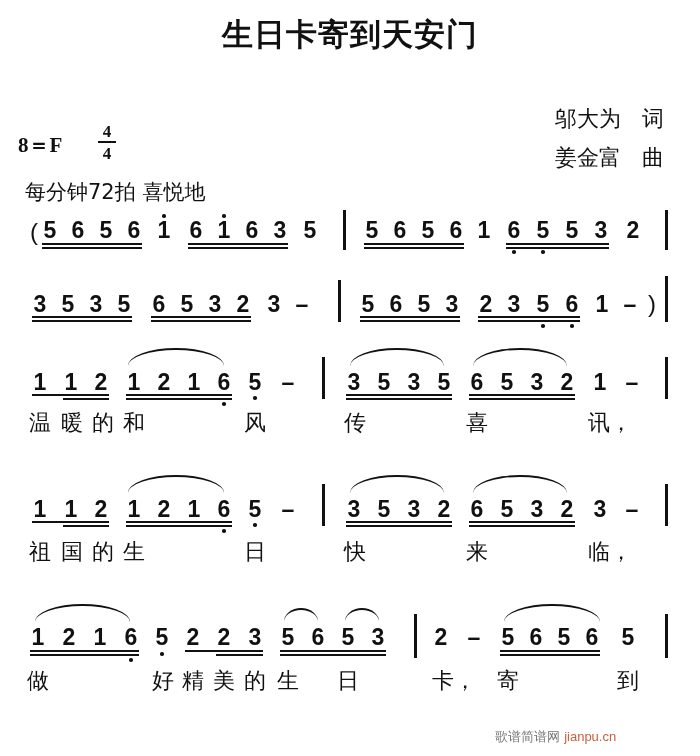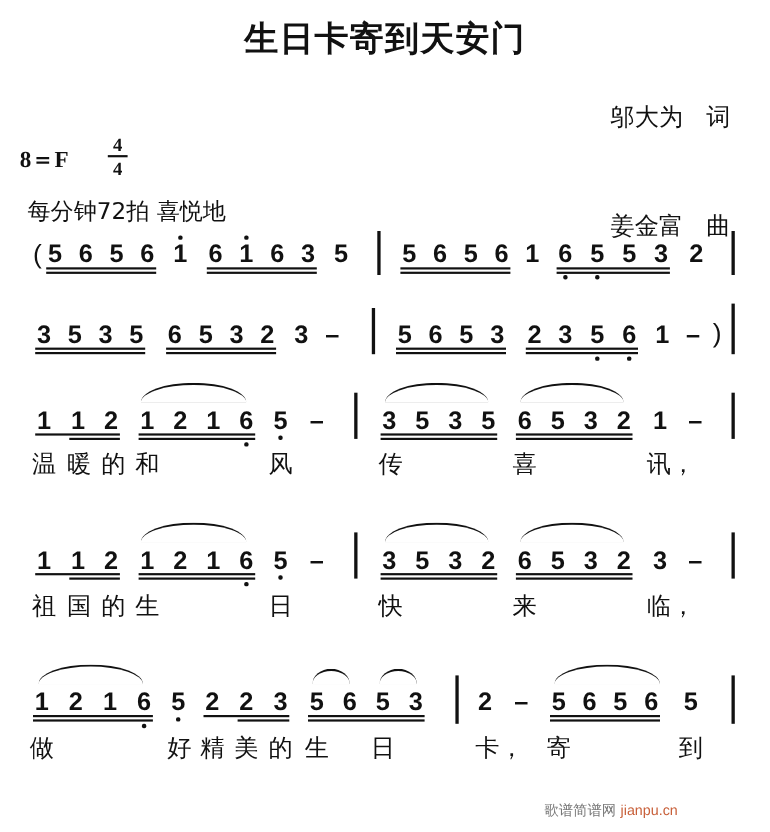--- a/index.html
+++ b/index.html
@@ -24,25 +24,25 @@
   .slur { position:absolute; border-top:2px solid #111; border-radius:50% 50% 0 0 / 100% 100% 0 0; }
   .paren { position:absolute; font-size:24px; font-weight:normal; font-family:"Liberation Sans",sans-serif; }
   .wm { position:absolute; left:495px; top:728px; font-size:13px; color:#777; }
   .wm .en { color:#c8603a; font-family:"Liberation Sans",sans-serif; }
 </style>
 </head>
 <body>
 
 <div class="title">生日卡寄到天安门</div>
 
-<div class="credit" style="left:555px;top:92px;">
+<div class="credit" style="left:555px;top:104px;">
   <span>邬大为</span>
   <span style="margin-left:14px">词</span>
 </div>
-<div class="credit" style="left:555px;top:143px;margin-top:48px;">
+<div class="credit" style="left:555px;top:143px;">
   <span>姜金富</span>
   <span style="margin-left:14px">曲</span>
 </div>
 
 <div class="key">8＝F</div>
 <div class="ts">
   <div>4</div>
   <div class="bar"></div>
   <div>4</div>
 </div>

